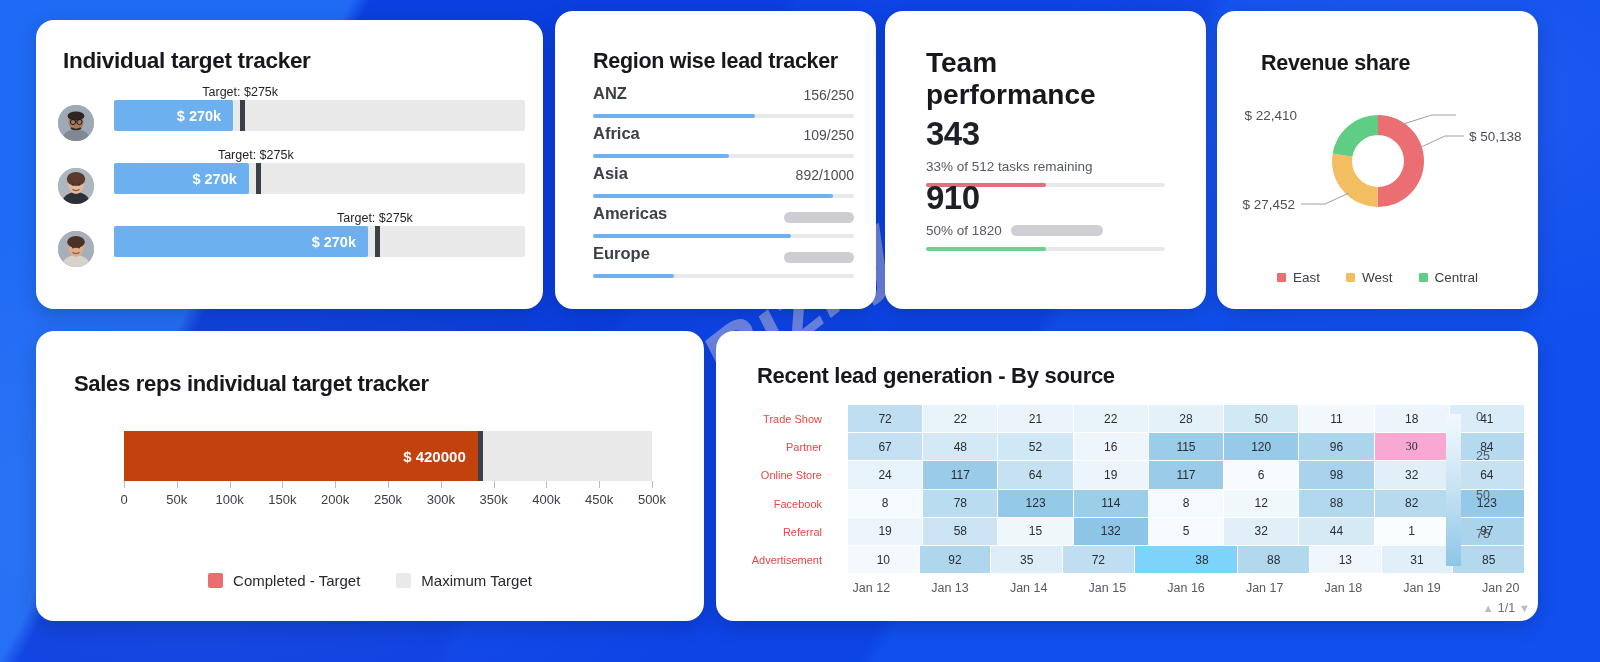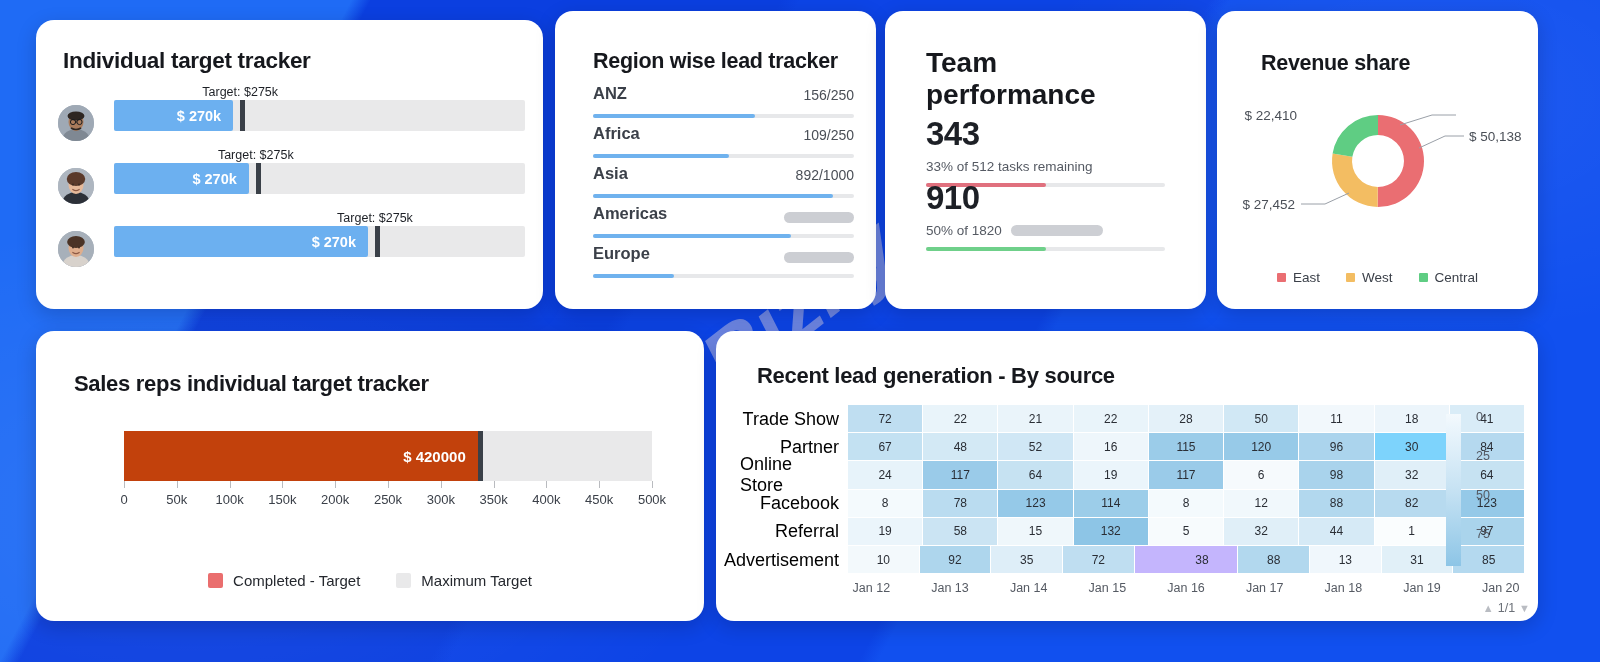--- a/index.html
+++ b/index.html
@@ -160,21 +160,21 @@
 
   
   #card-heat { left: 716px; top: 331px; width: 822px; height: 290px; }
   #card-heat .card-title { position: absolute; left: 41px; top: 32px; font-size: 22px; }
 
   #heat-body { position: absolute; left: 24px; top: 74px; right: 14px; }
   #heat-grid { display: flex; }
   #heat-rowlabels { width: 108px; flex: 0 0 108px; padding-top: 0; }
   .heat-rowlabel {
     height: 28.2px; display: flex; align-items: center; justify-content: flex-end;
-    font-size: 18px; color: #000000; padding-right: 9px;
+    font-size: 11px; color: #ef4444; padding-right: 26px;
   }
   #heat-cells { flex: 1; display: flex; flex-direction: column; gap: 1px; }
   .heat-rowcells { display: flex; gap: 1px; height: 27.2px; }
   .heat-cell {
     flex: 1; display: flex; align-items: center; justify-content: center;
     font-size: 12px; color: #2a2e35;
   }
   #heat-dates { display: flex; margin-left: 108px; margin-top: 7px; gap: 32px; }
   .heat-date { flex: 1; text-align: center; font-size: 12.5px; color: #555a63; }
 
@@ -454,21 +454,21 @@
             <div class="heat-cell" style="background: rgb(217, 236, 247);">41</div>
           </div>
           <div class="heat-rowcells">
             <div class="heat-cell" style="background: rgb(195, 225, 242);">67</div>
             <div class="heat-cell" style="background: rgb(211, 233, 245);">48</div>
             <div class="heat-cell" style="background: rgb(208, 231, 245);">52</div>
             <div class="heat-cell" style="background: rgb(238, 246, 251);">16</div>
             <div class="heat-cell" style="background: rgb(155, 204, 233);">115</div>
             <div class="heat-cell" style="background: rgb(151, 202, 232);">120</div>
             <div class="heat-cell" style="background: rgb(171, 212, 237);">96</div>
-            <div class="heat-cell" style="background: #7dd3fc;">30</div>
+            <div class="heat-cell" style="background: #f9a8d4; font-family: Liberation Serif, serif;">30</div>
             <div class="heat-cell" style="background: rgb(181, 217, 239);">84</div>
           </div>
           <div class="heat-rowcells">
             <div class="heat-cell" style="background: rgb(231, 243, 250);">24</div>
             <div class="heat-cell" style="background: rgb(154, 203, 233);">117</div>
             <div class="heat-cell" style="background: rgb(198, 226, 242);">64</div>
             <div class="heat-cell" style="background: rgb(235, 245, 251);">19</div>
             <div class="heat-cell" style="background: rgb(154, 203, 233);">117</div>
             <div class="heat-cell" style="background: rgb(246, 250, 253);">6</div>
             <div class="heat-cell" style="background: rgb(169, 211, 236);">98</div>
@@ -495,21 +495,21 @@
             <div class="heat-cell" style="background: rgb(224, 239, 248);">32</div>
             <div class="heat-cell" style="background: rgb(214, 234, 246);">44</div>
             <div class="heat-cell" style="background: rgb(250, 253, 254);">1</div>
             <div class="heat-cell" style="background: rgb(170, 212, 236);">97</div>
           </div>
           <div class="heat-rowcells">
             <div class="heat-cell" style="background: rgb(243, 249, 252);">10</div>
             <div class="heat-cell" style="background: rgb(174, 214, 237);">92</div>
             <div class="heat-cell" style="background: rgb(222, 238, 248);">35</div>
             <div class="heat-cell" style="background: rgb(191, 222, 241);">72</div>
-            <div class="heat-cell" style="background: #c4b5fd; padding-left: 32px;">38</div>
+            <div class="heat-cell" style="background: #7dd3fc; padding-left: 32px;">38</div>
             <div class="heat-cell" style="background: rgb(178, 216, 238);">88</div>
             <div class="heat-cell" style="background: rgb(240, 247, 252);">13</div>
             <div class="heat-cell" style="background: rgb(225, 240, 248);">31</div>
             <div class="heat-cell" style="background: rgb(180, 217, 239);">85</div>
           </div>
         </div>
     </div>
     <div id="heat-dates">
         <div class="heat-date">Jan 12</div>
         <div class="heat-date">Jan 13</div>

